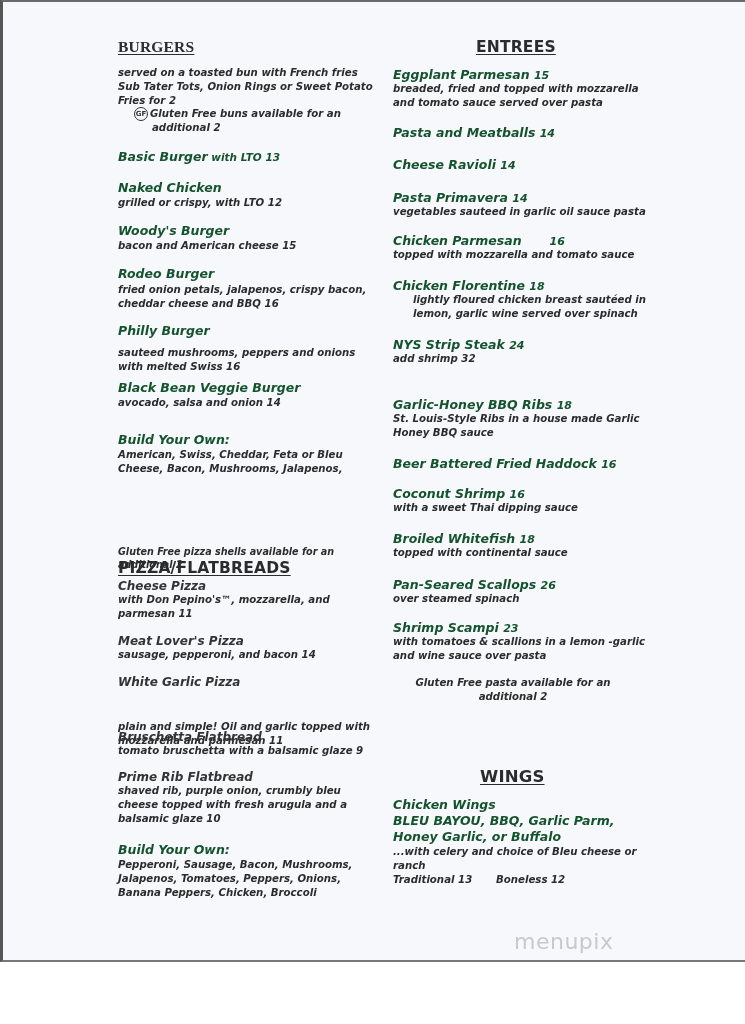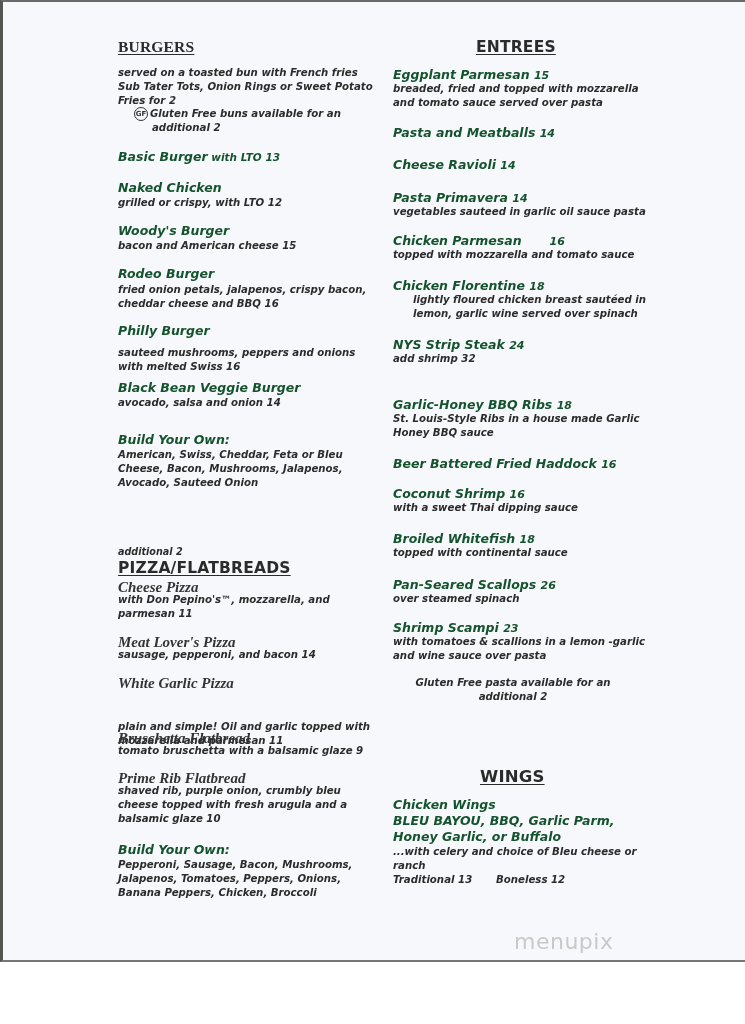--- a/index.html
+++ b/index.html
@@ -17,21 +17,21 @@
   .col-left { left: 115px; width: 265px; }
   .col-right { left: 390px; width: 270px; }
   .section-title {
     position: absolute; font-weight: bold; font-size: 15.5px; text-decoration: underline;
     text-underline-offset: 2px; color: #2b2b2b; letter-spacing: 0.2px;
   }
   .name { position: absolute; font-size: 12.5px; font-style: italic; font-weight: bold; color: #14532d; white-space: nowrap; }
   .name .price { font-size: 11px; }
   .name .small { font-size: 10.5px; }
   .desc { position: absolute; font-size: 10.2px; font-style: italic; font-weight: bold; line-height: 14px; color: #2c2c2c; }
-  .subname { position: absolute; font-size: 15px; font-style: italic; font-weight: bold; color: #333; font-family: Liberation Serif, serif; }
+  .subname { position: absolute; font-size: 12px; font-style: italic; font-weight: bold; color: #333; }
   .gf-icon {
     display: inline-block; width: 14px; height: 14px; border: 1.3px solid #333; border-radius: 50%;
     font-size: 7px; font-style: normal; font-weight: bold; text-align: center; line-height: 12px;
     vertical-align: middle; margin-right: 2px; color: #333;
   }
   .center { text-align: center; }
   .watermark {
     position: absolute; left: 511px; top: 927px; font-size: 22px; color: #c9c9c9;
     font-family: "DejaVu Sans", sans-serif; font-weight: normal; letter-spacing: 0.5px;
   }
@@ -75,25 +75,25 @@
       <div>with melted Swiss 16</div>
     </div>
 
     <div class="name" style="top:378px;left:0;">Black Bean Veggie Burger</div>
     <div class="desc" style="top:394px;left:0;">avocado, salsa and onion 14</div>
 
     <div class="name" style="top:430px;left:0;">Build Your Own:</div>
     <div class="desc" style="top:446px;left:0;width:270px;">
       <div>American, Swiss, Cheddar, Feta or Bleu</div>
       <div>Cheese, Bacon, Mushrooms, Jalapenos,</div>
-      <div>Avocado, Sauteed Onion</div>
     </div>
 
     <div class="section-title" style="top:517px;left:0;margin-top:40px;">PIZZA/FLATBREADS</div>
     <div class="desc" style="top:543px;left:0;width:270px;font-size:9.6px;line-height:13px;">
+      <div>Gluten Free pizza shells available for an</div>
       <div>additional 2</div>
     </div>
 
     <div class="subname" style="top:577px;left:0;">Cheese Pizza</div>
     <div class="desc" style="top:591px;left:0;width:270px;">
       <div>with Don Pepino's™, mozzarella, and</div>
       <div>parmesan 11</div>
     </div>
 
     <div class="subname" style="top:632px;left:0;">Meat Lover's Pizza</div>

